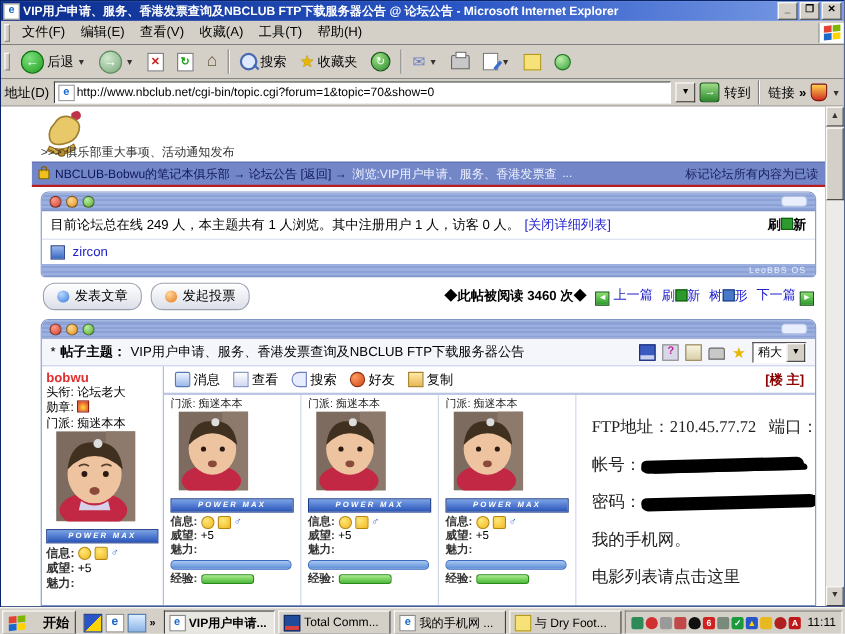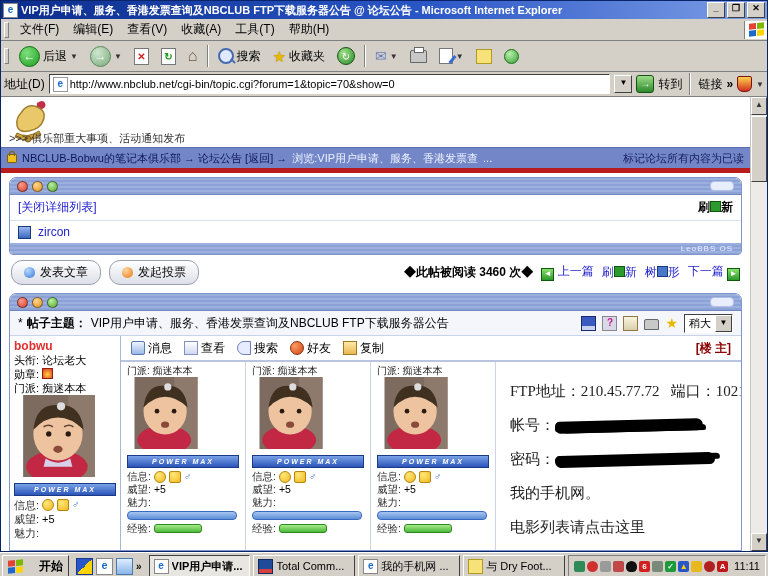--- a/index.html
+++ b/index.html
@@ -49,29 +49,29 @@
   
   .addressbar{height:24px;flex:0 0 24px;display:flex;align-items:center;background:#d4d0c8;border-bottom:1px solid #808080;padding:0 3px;gap:4px;}
   .addr-field{flex:1;display:flex;align-items:center;background:#fff;border:1px solid;border-color:#404040 #fff #fff #404040;height:18px;padding:0 1px;}
   .addr-ico{width:13px;height:13px;margin:0 2px;background:#fff;border:1px solid #999;color:#1b6acb;font-weight:bold;font-size:10px;line-height:11px;text-align:center;}
   .addr-field input{flex:1;border:none;outline:none;font-size:11px;font-family:"Liberation Sans",sans-serif;padding:0;height:14px;}
   .drop{width:16px;height:16px;background:#d4d0c8;border:1px solid;border-color:#fff #404040 #404040 #fff;font-size:8px;text-align:center;line-height:14px;}
   .go-ico{width:16px;height:16px;background:linear-gradient(#9fdc8a,#2c8a2c);border:1px solid #145214;color:#fff;text-align:center;line-height:15px;font-size:10px;font-weight:bold;border-radius:3px;}
   .shield{width:13px;height:14px;background:linear-gradient(#ffd24d,#d03020);border:1px solid #801010;border-radius:2px 2px 6px 6px;}
   
   .content{flex:1;display:flex;min-height:0;background:#fff;}
-  .pagearea{flex:1;min-width:0;overflow:hidden;display:flex;flex-direction:column;background:#fff;}
+  .pagearea{flex:1;min-width:0;overflow:hidden;display:flex;flex-direction:column;background:#fff;padding-left:28px;}
   .vscroll{flex:0 0 16px;background:#ecebe8;border-left:1px solid #c8c4bc;display:flex;flex-direction:column;}
   .sbtn{height:16px;background:#d4d0c8;border:1px solid;border-color:#fff #404040 #404040 #fff;font-size:8px;text-align:center;line-height:14px;color:#333;}
   .sthumb{height:64px;margin-top:1px;background:#d4d0c8;border:1px solid;border-color:#fff #404040 #404040 #fff;}
   .strack{flex:1;}
   .page-top{flex:0 0 50px;position:relative;}
   .notice{position:absolute;left:8px;bottom:1px;font-size:11px;color:#333;}
   .bell{position:absolute;left:6px;top:2px;}
-  .crumbbar{flex:0 0 20px;background:#7286c8;border-top:1px solid #5a6eb0;border-bottom:5px solid #b91c1c;display:flex;align-items:center;padding:0 6px;gap:5px;font-size:11px;}
+  .crumbbar{flex:0 0 20px;background:#7286c8;border-top:1px solid #5a6eb0;border-bottom:2px solid #b91c1c;display:flex;align-items:center;padding:0 6px;gap:5px;font-size:11px;}
   .crumb-dark{color:#101858;}
   .crumb-light{color:#eef2ff;text-align:center;}
   .crumb-right{margin-left:auto;color:#1a2260;}
   .lock{width:8px;height:7px;background:#f0c020;border:1px solid #806000;border-radius:1px;position:relative;}
   .lock:before{content:"";position:absolute;left:1px;top:-4px;width:4px;height:4px;border:1px solid #806000;border-bottom:none;border-radius:3px 3px 0 0;}
   .panel{margin:4px 8px 0 8px;border:1px solid #8096c8;border-radius:7px 7px 4px 4px;overflow:hidden;background:#fff;}
   .phead{height:16px;background:repeating-linear-gradient(180deg,#9cb0e0 0 2px,#8ca2d6 2px 4px);display:flex;align-items:center;padding:0 7px;border-bottom:1px solid #7088c0;}
   .tl{width:9px;height:9px;border-radius:50%;margin-right:4px;border:1px solid rgba(0,0,0,.45);}
   .tl.r{background:radial-gradient(circle at 35% 30%,#ff9a8a,#d04030);}
   .tl.o{background:radial-gradient(circle at 35% 30%,#ffd890,#e09020);}
@@ -120,21 +120,21 @@
   .pi-srch{background:#e8ecff;border:1px solid #6a7ec0;border-radius:50% 0 0 50%;}
   .pi-frnd{background:radial-gradient(circle at 30% 30%,#ff9a60,#d04818);border:1px solid #883010;border-radius:50%;}
   .pi-copy{background:linear-gradient(#ffe9a8,#e8b850);border:1px solid #a07820;}
   .floor{margin-left:auto;color:#8b0000;font-weight:bold;}
   .columns{flex:1;min-height:0;display:flex;overflow:hidden;}
   .statcol{flex:0 0 112px;padding:2px 6px 0 6px;border-right:1px solid #ccd4e8;font-size:10.5px;line-height:13px;overflow:hidden;}
   .clanline{font-size:10px;white-space:nowrap;overflow:hidden;color:#222;}
   .power{height:11px;margin:3px 0 2px 0;background:linear-gradient(#7aa2e8,#2a55b8);border:1px solid #1a3a88;color:#fff;
     font-size:7px;font-weight:bold;font-style:italic;letter-spacing:2px;text-align:center;line-height:11px;}
   .srow{display:flex;align-items:center;gap:3px;white-space:nowrap;}
-  .slabel{color:#333;}
+  .slabel{color:#333;font-weight:bold;}
   .smiley{display:inline-block;width:10px;height:10px;border-radius:50%;background:radial-gradient(circle at 35% 30%,#ffe878,#f0b820);border:1px solid #b8860b;}
   .smiley.sq{border-radius:2px;}
   .gender{color:#3a68c8;font-size:10px;}
   .bar-blue{height:7px;width:96%;margin:2px 0;background:linear-gradient(#a8c6f2,#5b8ed6);border:1px solid #3a6ac0;border-radius:4px;}
   .bar-green{display:inline-block;height:7px;width:46px;background:linear-gradient(#a8ec8a,#4db83a);border:1px solid #2a8a1a;border-radius:3px;vertical-align:-1px;}
   .ftpcol{flex:1;min-width:0;padding:20px 6px 0 14px;font-family:"Liberation Serif",serif;font-size:15px;color:#222;overflow:hidden;}
   .ftpline{margin:0 0 15px 0;white-space:nowrap;}
   .blob{display:inline-block;height:12px;background:#000;border-radius:6px 9px 7px 8px;transform:rotate(-1.5deg);vertical-align:-2px;}
   .blob.b1{width:148px;box-shadow:6px 3px 0 -3px #000,-4px 2px 0 -4px #000;}
   .blob.b2{width:160px;box-shadow:8px -2px 0 -3px #000;}
@@ -289,20 +289,21 @@
       </div>
 
       <div class="panel">
         <div class="phead">
           <span class="tl r"></span>
           <span class="tl o"></span>
           <span class="tl g"></span>
           <span class="pill"></span>
         </div>
         <div class="prow">
+          <span>目前论坛总在线 249 人，本主题共有 1 人浏览。其中注册用户 1 人，访客 0 人。</span>
           <a class="link">[关闭详细列表]</a>
           <span style="margin-left:auto;font-weight:bold;">
             <span>刷</span><span class="refresh-mini"></span><span>新</span>
           </span>
         </div>
         <div class="prow">
           <span class="member-ico"></span>
           <a class="link">zircon</a>
         </div>
         <div class="pfoot">

